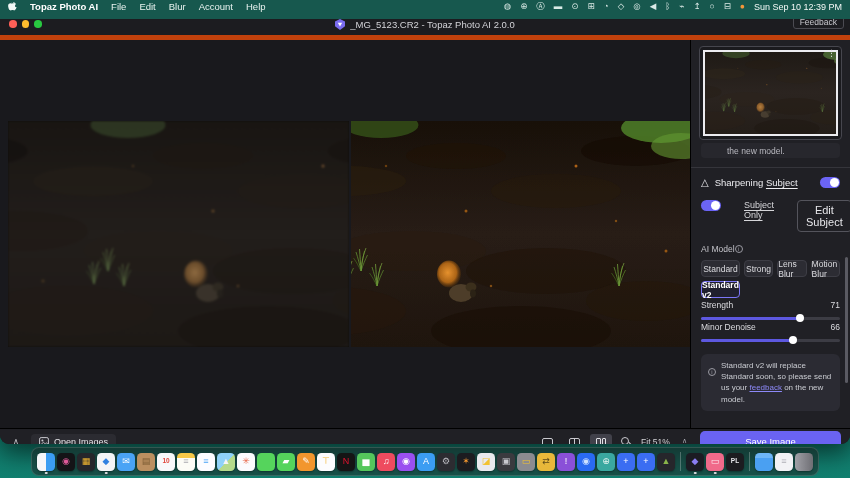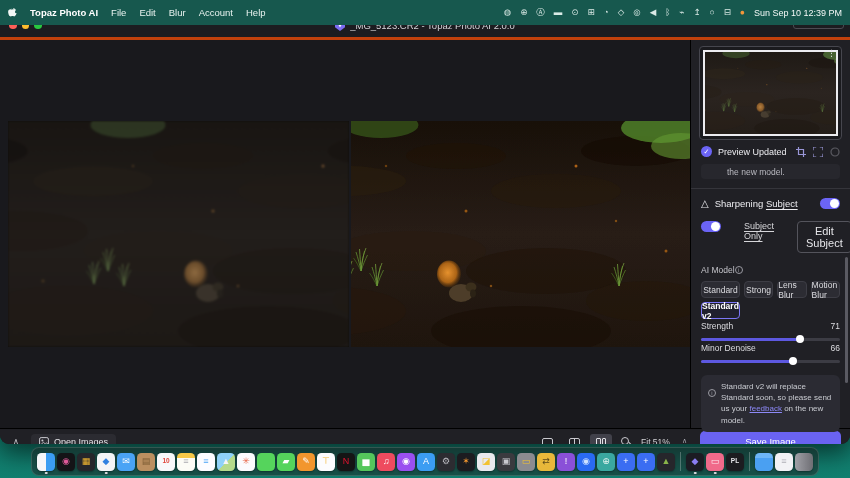--- a/index.html
+++ b/index.html
@@ -1,31 +1,31 @@
 <!DOCTYPE html>
 <html><head>
 <meta charset="utf-8">
 <style>
   *{margin:0;padding:0;box-sizing:border-box;}
   html,body{width:850px;height:478px;overflow:hidden;}
   body{font-family:"Liberation Sans","DejaVu Sans",sans-serif;background:linear-gradient(180deg,#0c4c44 0%,#0f6e60 70%,#118070 100%);position:relative;}
 
   
-  .menubar{position:absolute;top:0;left:0;right:0;height:25px;background:#17584e;display:flex;align-items:center;padding:0 8px;z-index:50;}
+  .menubar{position:absolute;top:0;left:0;right:0;height:19px;background:#17584e;display:flex;align-items:flex-start;padding:0 8px;z-index:50;}
   .menubar-left{display:flex;align-items:center;gap:13px;}
   .apple-logo{width:9px;height:10px;display:inline-flex;}
   .menu-item{font-size:9.5px;color:#e9f3f0;line-height:13px;white-space:nowrap;}
   .menu-item.app{font-weight:700;color:#ffffff;}
   .menubar-right{margin-left:auto;display:flex;align-items:center;gap:9px;}
   .status-ic{font-size:8.5px;color:rgba(236,246,243,.92);line-height:13px;}
   .clock{font-size:9px;color:#f4f9f7;font-weight:500;white-space:nowrap;}
 
   
   .window{position:absolute;top:13px;left:0;width:850px;height:431px;background:#1b1b1f;border-radius:5px 5px 9px 9px;overflow:hidden;box-shadow:0 10px 24px rgba(0,0,0,.55);z-index:10;}
-  .titlebar{height:27px;background:#1c1c20;border-bottom:3px solid #c2410c;display:flex;align-items:center;position:relative;}
+  .titlebar{height:27px;background:#1c1c20;border-bottom:5px solid #c2410c;display:flex;align-items:center;position:relative;}
   .tl{display:flex;gap:5px;padding-left:9px;}
   .tl i{width:7.5px;height:7.5px;border-radius:50%;display:block;}
   .tl-close{background:#ff5f57;}.tl-min{background:#febc2e;}.tl-zoom{background:#28c840;}
   .title-center{position:absolute;left:0;right:0;display:flex;align-items:center;justify-content:center;gap:5px;pointer-events:none;}
   .title-logo{width:10px;height:11px;}
   .title-text{font-size:9.5px;color:#d3d3d8;}
   .feedback-btn{position:absolute;right:6px;top:2.5px;border:1px solid #4b4b52;border-radius:3px;padding:0 6px;font-size:8.5px;line-height:11px;color:#c9c9ce;background:transparent;}
 
   .wbody{display:flex;height:388px;}
   .canvas{flex:1;position:relative;background:#19191d;}
@@ -238,35 +238,20 @@
     <div class="rpanel">
       <div class="navcard">
         <div class="navimg">
           <svg viewBox="130 0 860 452" preserveAspectRatio="xMidYMid slice">
               <use href="#scene"></use>
             </svg>
         </div>
         <span class="kebab">⋮</span>
       </div>
 
-      <div class="preview-row">
-        <span class="chk">✓</span>
-        <span class="preview-label">Preview Updated</span>
-        <span class="preview-icons">
-          <svg width="10" height="10" viewBox="0 0 10 10">
-              <path d="M2.5 0 V7.5 H10 M0 2.5 H7.5 V10" stroke="#9a97d8" stroke-width="1.2" fill="none"></path>
-            </svg>
-          <svg width="10" height="10" viewBox="0 0 10 10">
-              <path d="M0 3.2 V0.6 Q0 0 0.6 0 H3.2 M6.8 0 H9.4 Q10 0 10 0.6 V3.2 M10 6.8 V9.4 Q10 10 9.4 10 H6.8 M3.2 10 H0.6 Q0 10 0 9.4 V6.8" stroke="#9a97d8" stroke-width="1.2" fill="none"></path>
-            </svg>
-          <svg width="10" height="10" viewBox="0 0 10 10">
-              <circle cx="5" cy="5" r="4" stroke="#5a5a61" stroke-width="1.2" fill="none"></circle>
-            </svg>
-        </span>
-      </div>
 
       <div class="partial-card">
         <span>the new model.</span>
       </div>
 
       <div class="sect-divider"></div>
 
       <div class="sharp-row">
         <span class="tri">△</span>
         <span class="sharp-label"><span>Sharpening</span>&nbsp;<span class="u">Subject</span></span>

